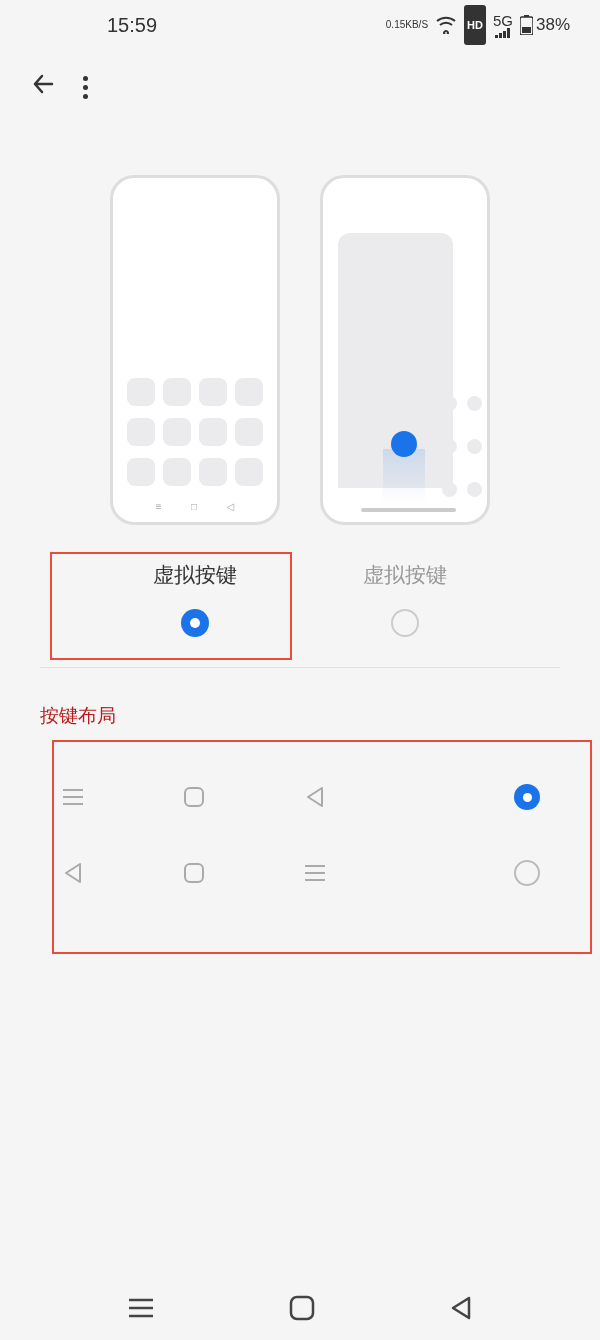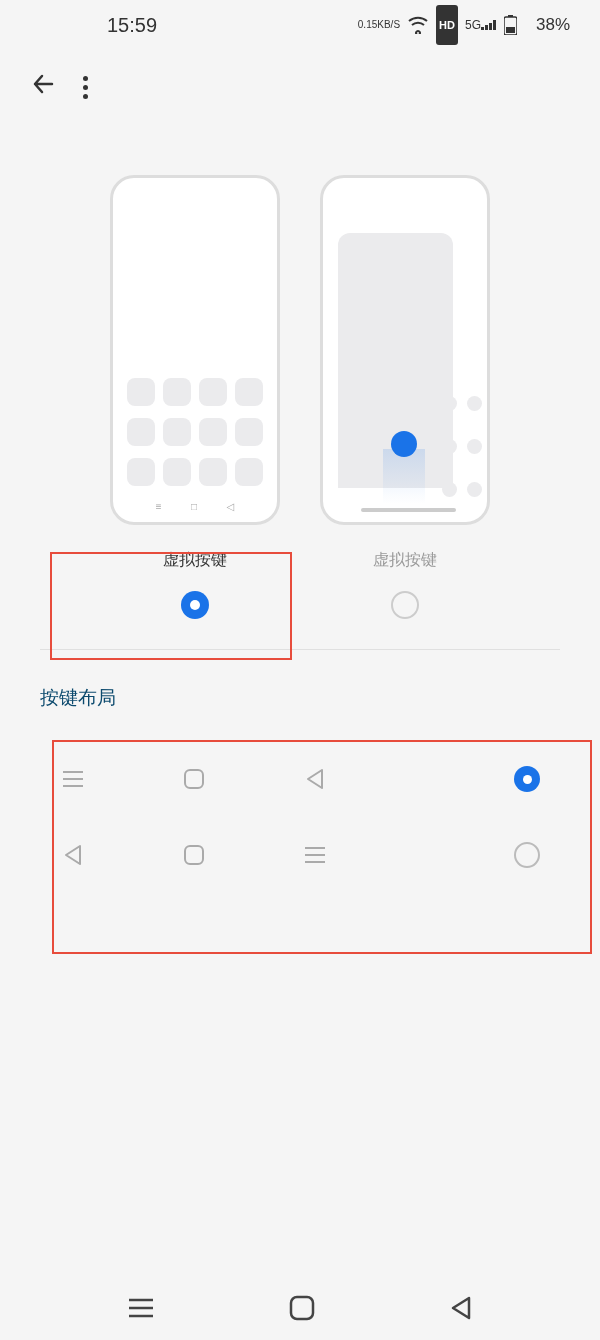--- a/index.html
+++ b/index.html
@@ -44,29 +44,29 @@
     .status-hd {
       background: #333;
       color: #fff;
       font-size: 11px;
       padding: 14px 3px;
       border-radius: 3px;
       font-weight: 600;
     }
     .status-5g {
       display: flex;
-      flex-direction: row;
-      align-items: center;
-      font-size: 12px;
+      flex-direction: column;
+      align-items: center;
+      font-size: 15px;
       line-height: 1;
     }
     .battery {
       display: flex;
       align-items: center;
-      gap: 19px;
+      gap: 3px;
     }
     .header {
       display: flex;
       align-items: center;
       padding: 20px 30px;
       gap: 25px;
     }
     .back-arrow {
       font-size: 28px;
     }
@@ -180,22 +180,22 @@
       right: 5px;
       display: grid;
       grid-template-columns: repeat(2, 15px);
       gap: 28px 10px;
     }
     .gesture-icons .app-icon {
       width: 15px;
       height: 15px;
     }
     .option-label {
-      margin-top: 25px;
-      font-size: 16px;
+      margin-top: 36px;
+      font-size: 21px;
       color: #333;
     }
     .option-label.inactive {
       color: #999;
     }
     .radio-btn {
       margin-top: 20px;
       width: 28px;
       height: 28px;
       border-radius: 50%;
@@ -224,21 +224,21 @@
       height: 108px;
       pointer-events: none;
     }
     .divider {
       height: 1px;
       background: #e0e0e0;
       margin: 0 40px;
     }
     .section-label {
       font-size: 19px;
-      color: #0c4a6e;
+      color: #b91c1c;
       padding: 35px 40px 10px;
       font-family: Liberation Serif, serif;
     }
     .layout-options {
       padding: 20px 40px;
     }
     .layout-row {
       display: flex;
       align-items: center;
       justify-content: space-between;

